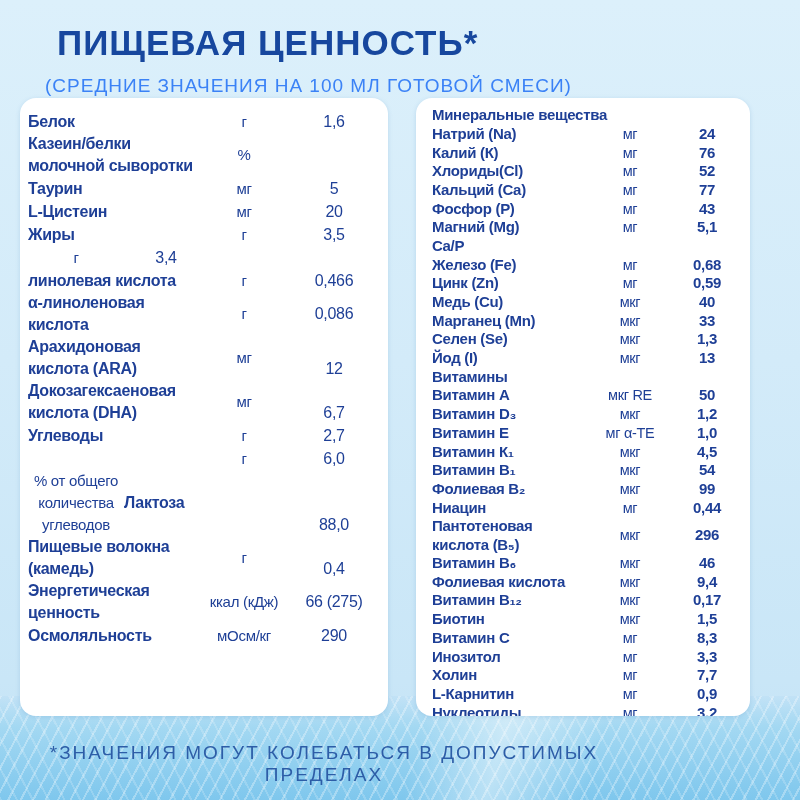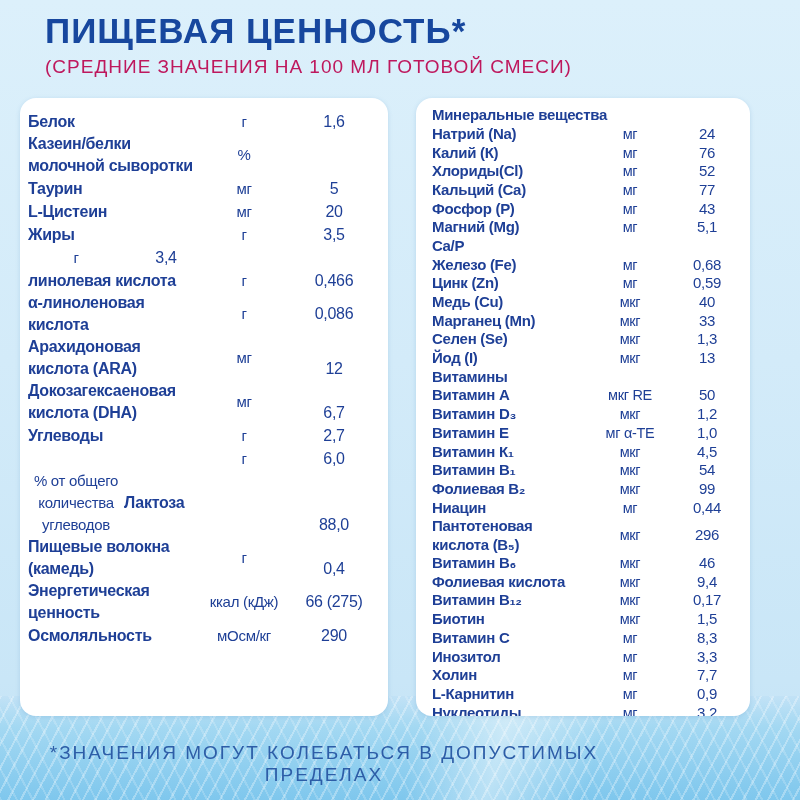--- a/index.html
+++ b/index.html
@@ -11,42 +11,42 @@
   .bottom-band{
     position:absolute;left:0;bottom:0;width:800px;height:104px;
     background:
       linear-gradient(105deg, rgba(255,255,255,0) 52%, rgba(255,255,255,0.45) 62%, rgba(255,255,255,0) 74%),
       repeating-linear-gradient(118deg, rgba(255,255,255,0.30) 0 2px, rgba(255,255,255,0) 2px 11px),
       repeating-linear-gradient(62deg, rgba(255,255,255,0.18) 0 2px, rgba(255,255,255,0) 2px 14px),
       linear-gradient(180deg,#c2e2f6 0%,#a3d8f2 30%,#7fc7ed 100%);
   }
   header{position:absolute;top:12px;left:45px;}
   h1{
-    margin:0;font-size:35px;font-weight:bold;color:#17479e;letter-spacing:1px;line-height:1.1;
-  }
-  .subtitle{margin-top:5px;font-size:19px;color:#be185d;letter-spacing:1px;}
+    margin:12px;font-size:35px;font-weight:bold;color:#17479e;letter-spacing:1px;line-height:1.1;
+  }
+  .subtitle{margin-top:5px;font-size:19px;color:#3b82f6;letter-spacing:1px;}
   .panels{position:absolute;top:98px;left:20px;display:flex;gap:28px;}
   .panel{
     background:#ffffff;border-radius:16px;height:618px;box-sizing:border-box;
     box-shadow:0 1px 4px rgba(90,150,200,0.25);overflow:hidden;
   }
   .panel.left{width:368px;padding:12px 12px 0 8px;}
   .panel.right{width:334px;padding:8px 12px 0 16px;}
   .row{display:flex;align-items:center;color:#1e3f96;}
   .left .row{min-height:23px;font-size:16px;line-height:22px;letter-spacing:-0.3px;}
   .right .row{min-height:18.7px;font-size:15px;line-height:18.4px;letter-spacing:-0.3px;}
   .cell{display:block;}
   .cell.label{flex:1;font-weight:bold;}
   .cell.unit{text-align:center;font-weight:normal;}
   .cell.value{text-align:center;font-weight:normal;}
   .left .cell.unit{width:96px;font-size:15px;}
   .left .cell.value{width:84px;}
   .right .cell.label{max-width:202px;}
   .right .cell.unit{width:92px;font-size:14.5px;}
-  .right .cell.value{width:62px;}
+  .right .cell.value{width:62px;font-weight:bold;}
   .cell.value.vbottom{align-self:flex-end;}
   .footnote{
     position:absolute;bottom:14px;left:0;width:648px;text-align:center;
     font-size:19px;color:#2d5da7;letter-spacing:2px;font-weight:normal;margin-top:44px;
   }
 </style>
 </head>
 <body>
 
 <div class="bottom-band"></div>

